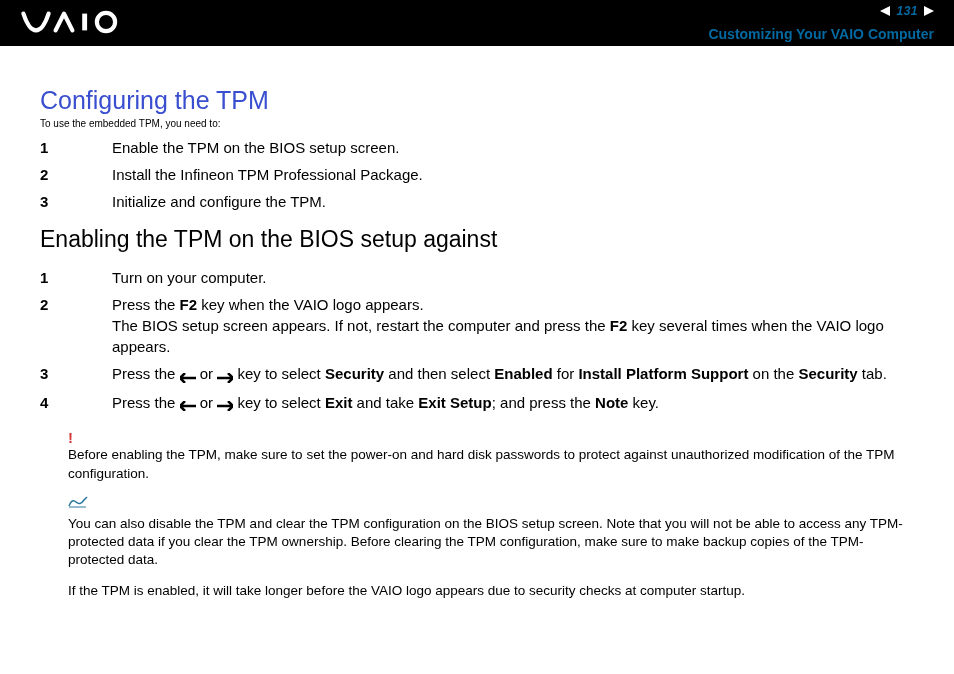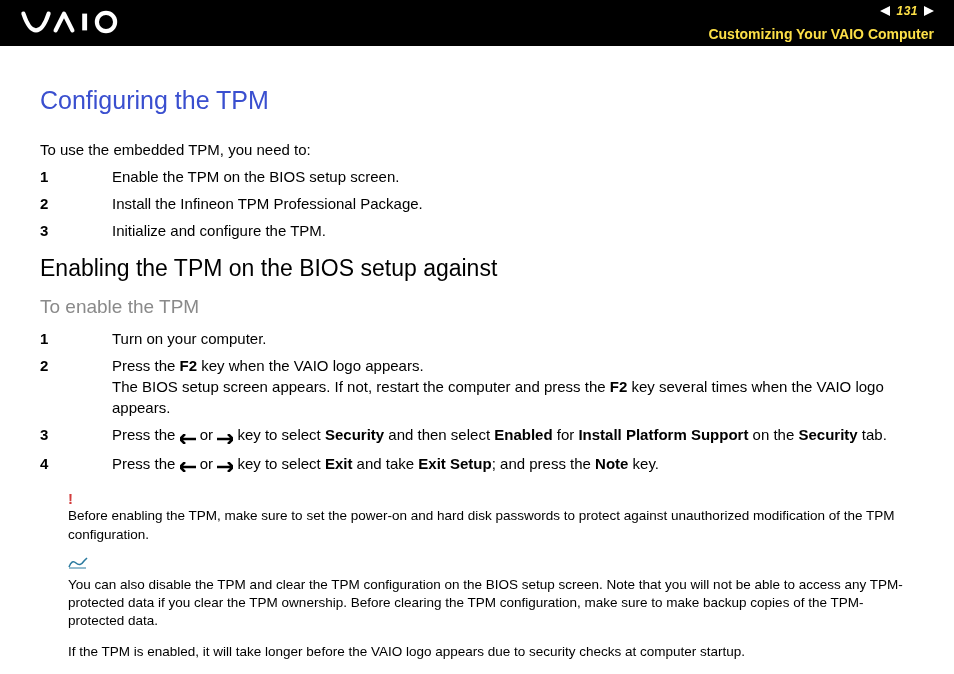--- a/index.html
+++ b/index.html
@@ -9,21 +9,21 @@
     background: #fff;
     font-family: Arial, Helvetica, sans-serif;
     color: #000;
     position: relative;
   }
   .header-bar {
     background: #000;
     height: 46px;
     width: 100%;
     position: relative;
-    color: #fde047;
+    color: #0369a1;
   }
   .logo {
     position: absolute;
     left: 18px;
     top: 8px;
     height: 28px;
   }
   .header-right {
     position: absolute;
     right: 20px;
@@ -53,24 +53,24 @@
     font-weight: bold;
     margin-top: 8px;
   }
   .content {
     padding: 40px 40px 20px 40px;
   }
   .h-main {
     color: #3a4fcf;
     font-size: 25px;
     font-weight: normal;
-    margin-bottom: 26px;
+    margin-bottom: 3px;
   }
   .intro {
-    font-size: 15px;
+    font-size: 10px;
     margin-bottom: 8px;
   }
   ol.steps {
     list-style: none;
     padding: 0;
     margin-bottom: 14px;
   }
   ol.steps li {
     display: flex;
     font-size: 15px;
@@ -157,21 +157,20 @@
         <span class="num">2</span>
         <span class="txt">Install the Infineon TPM Professional Package.</span>
       </li>
     <li>
         <span class="num">3</span>
         <span class="txt">Initialize and configure the TPM.</span>
       </li>
   </ol>
 
   <h2 class="h-sub">Enabling the TPM on the BIOS setup against</h2>
-  <h3 class="h-sub2">To enable the TPM</h3>
 
   <ol class="steps">
     <li>
       <span class="num">1</span>
       <span class="txt">Turn on your computer.</span>
     </li>
     <li>
       <span class="num">2</span>
       <span class="txt">
         <span>Press the </span><b>F2</b><span> key when the VAIO logo appears.</span><br>

